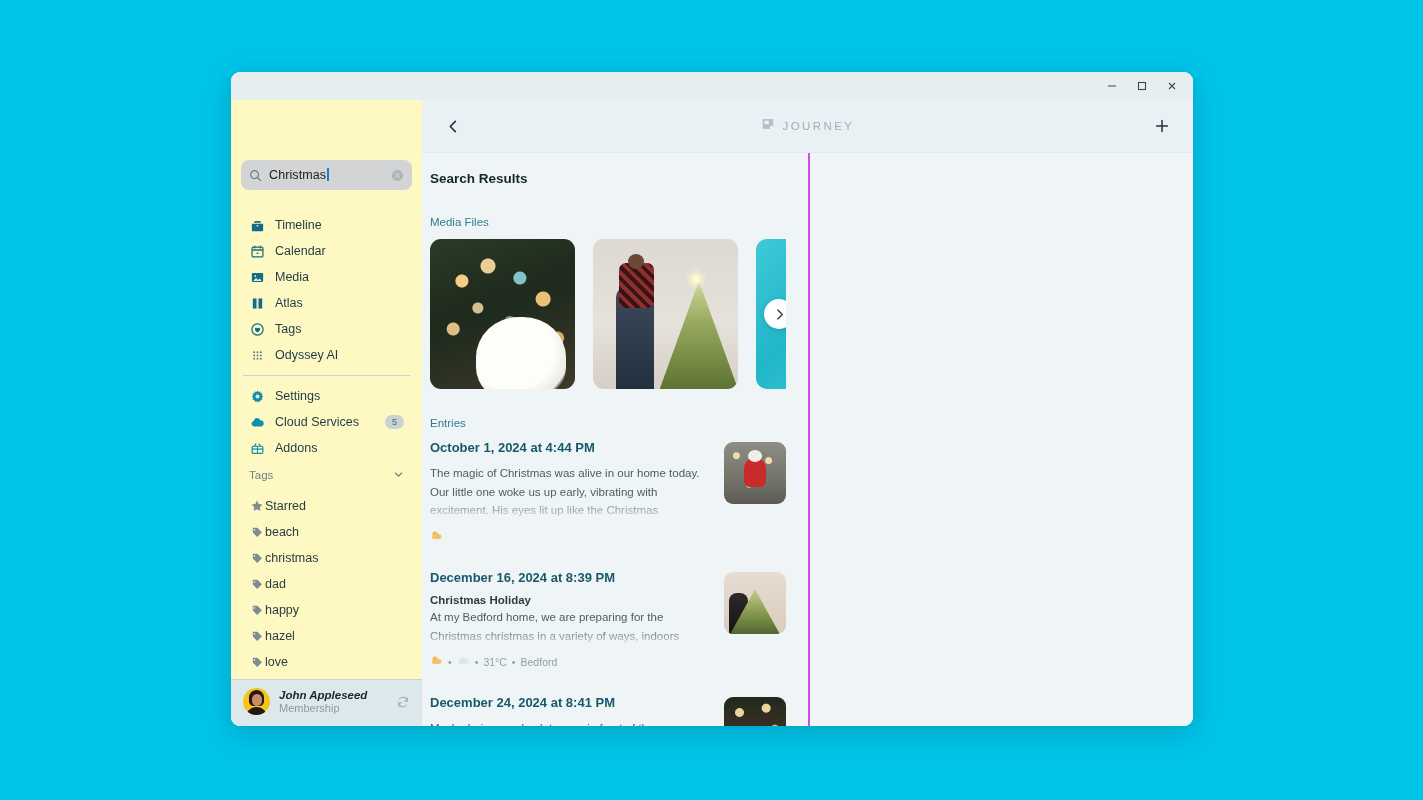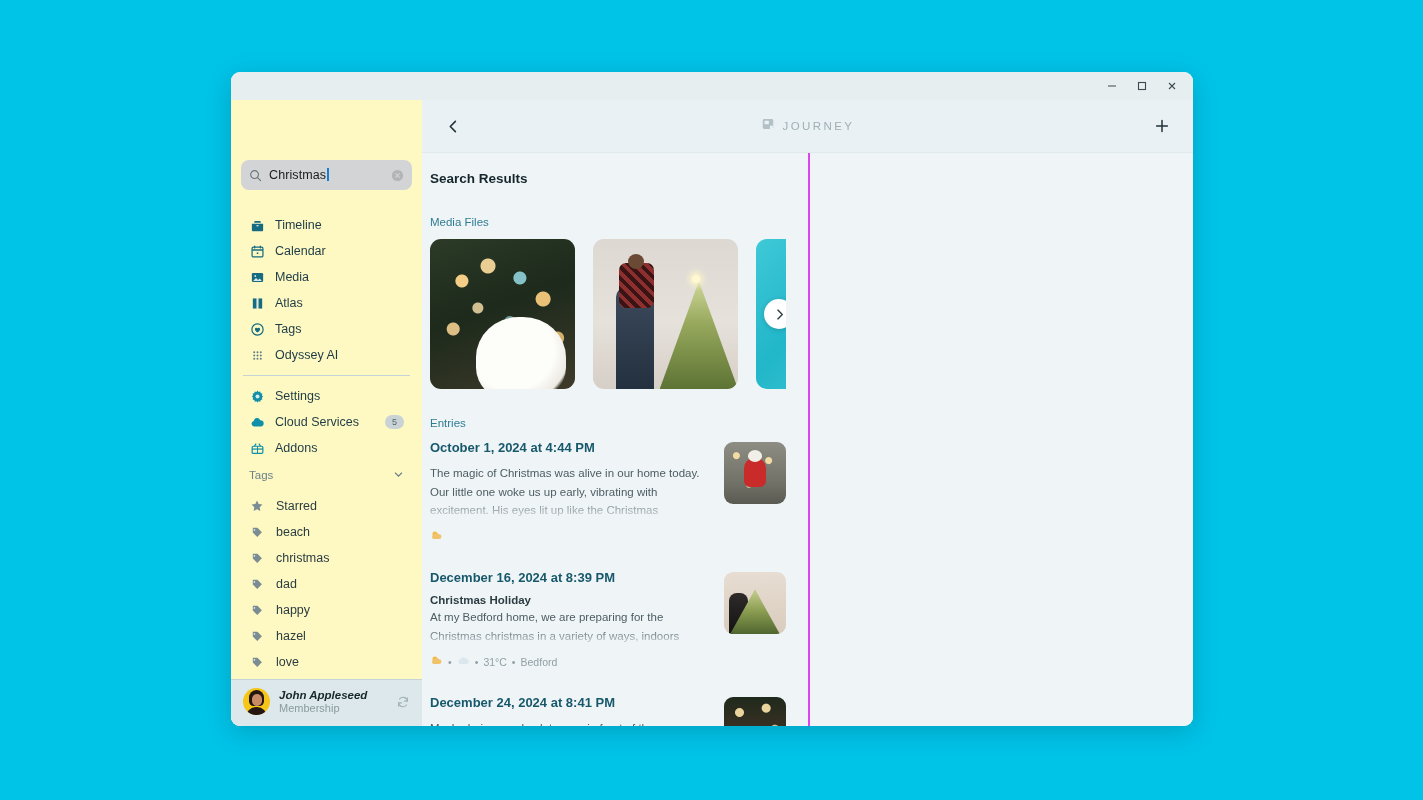--- a/index.html
+++ b/index.html
@@ -123,21 +123,21 @@
     padding: 0 8px;
     height: 24px;
     color: #6d8188;
     font-size: 11.5px;
     margin-top: 8px;
   }
   .tag-item {
     height: 26px;
     display: flex;
     align-items: center;
-    gap: 11px;
+    gap: 0;
     padding: 0 8px;
     color: #2b3d43;
     font-size: 12.5px;
   }
   .tag-item .ic { width: 16px; height: 16px; flex:0 0 16px; display:flex; align-items:center; justify-content:center; }
 
   .profile {
     flex: 0 0 auto;
     border-top: 1px solid #c6d4d8;
     padding: 8px 12px 10px 12px;

